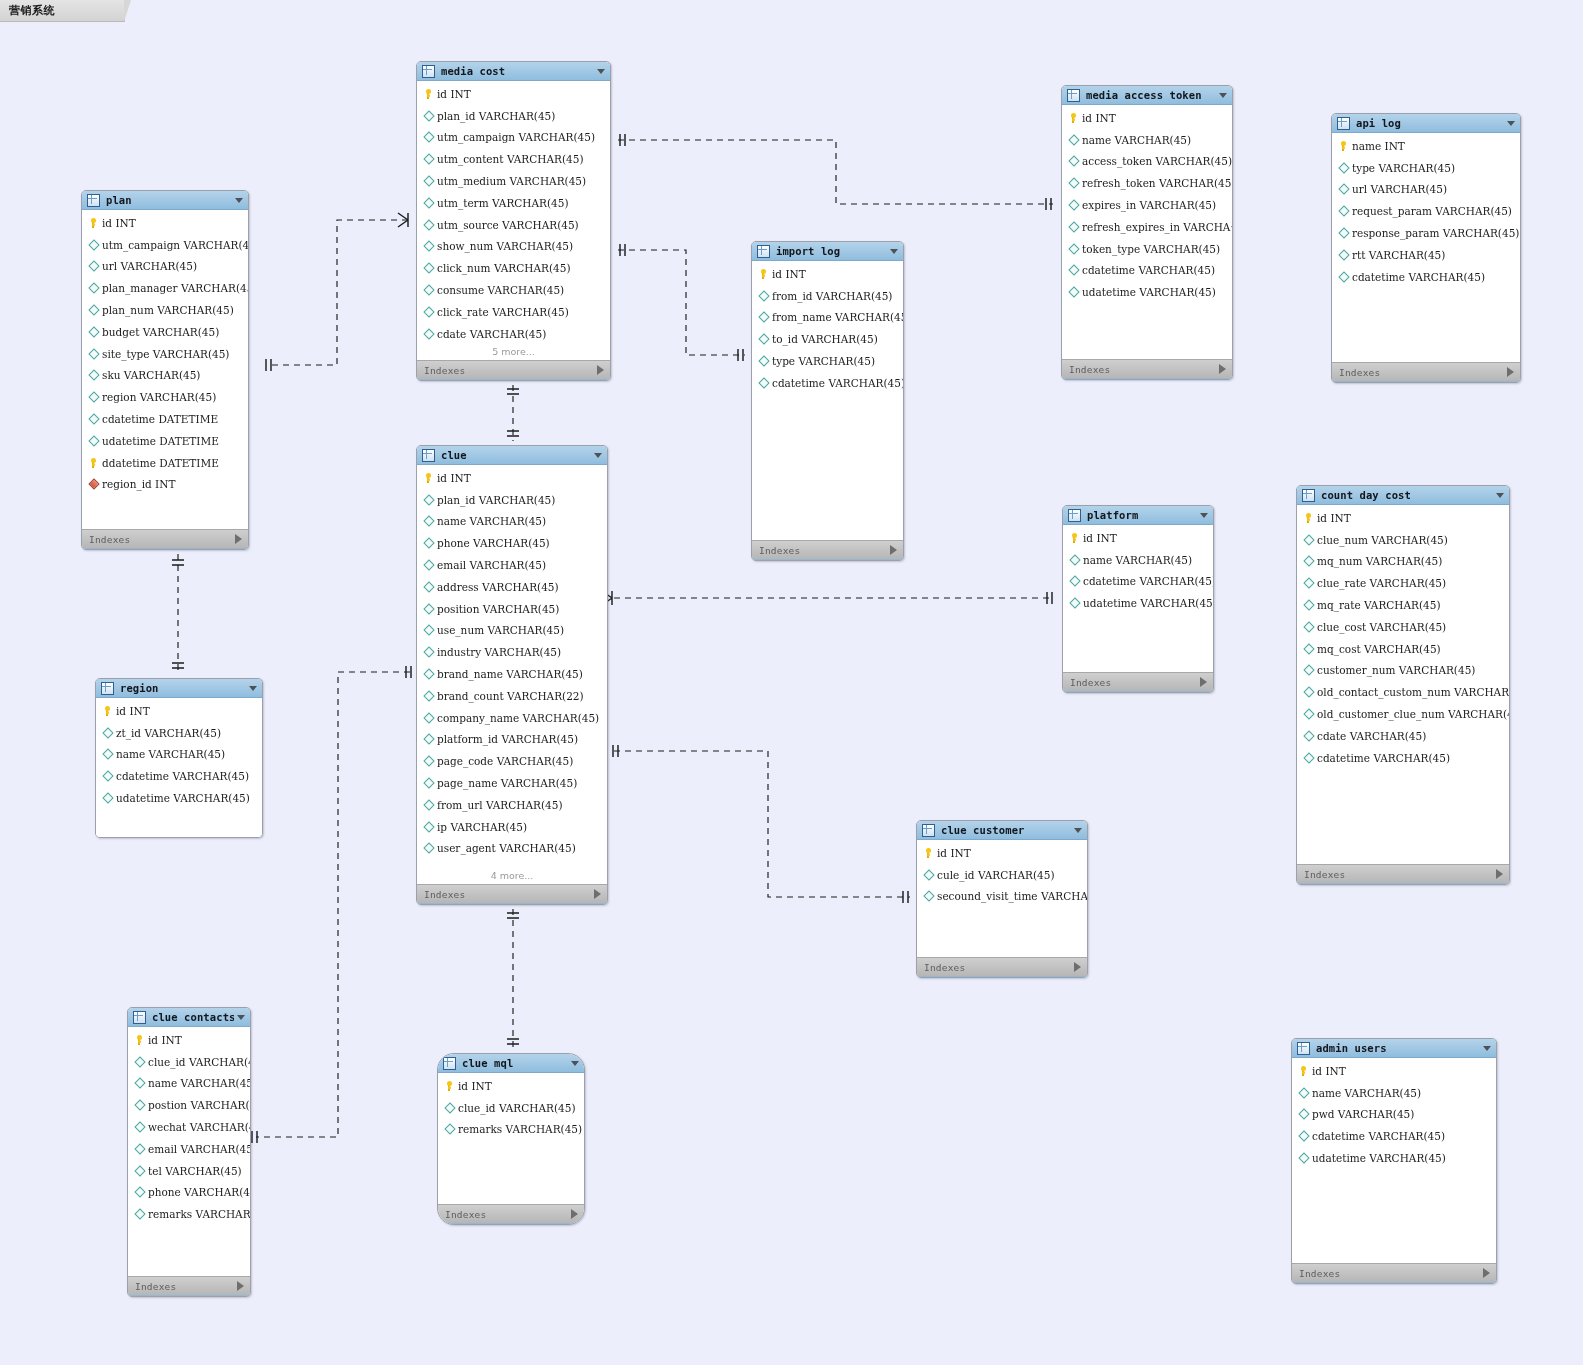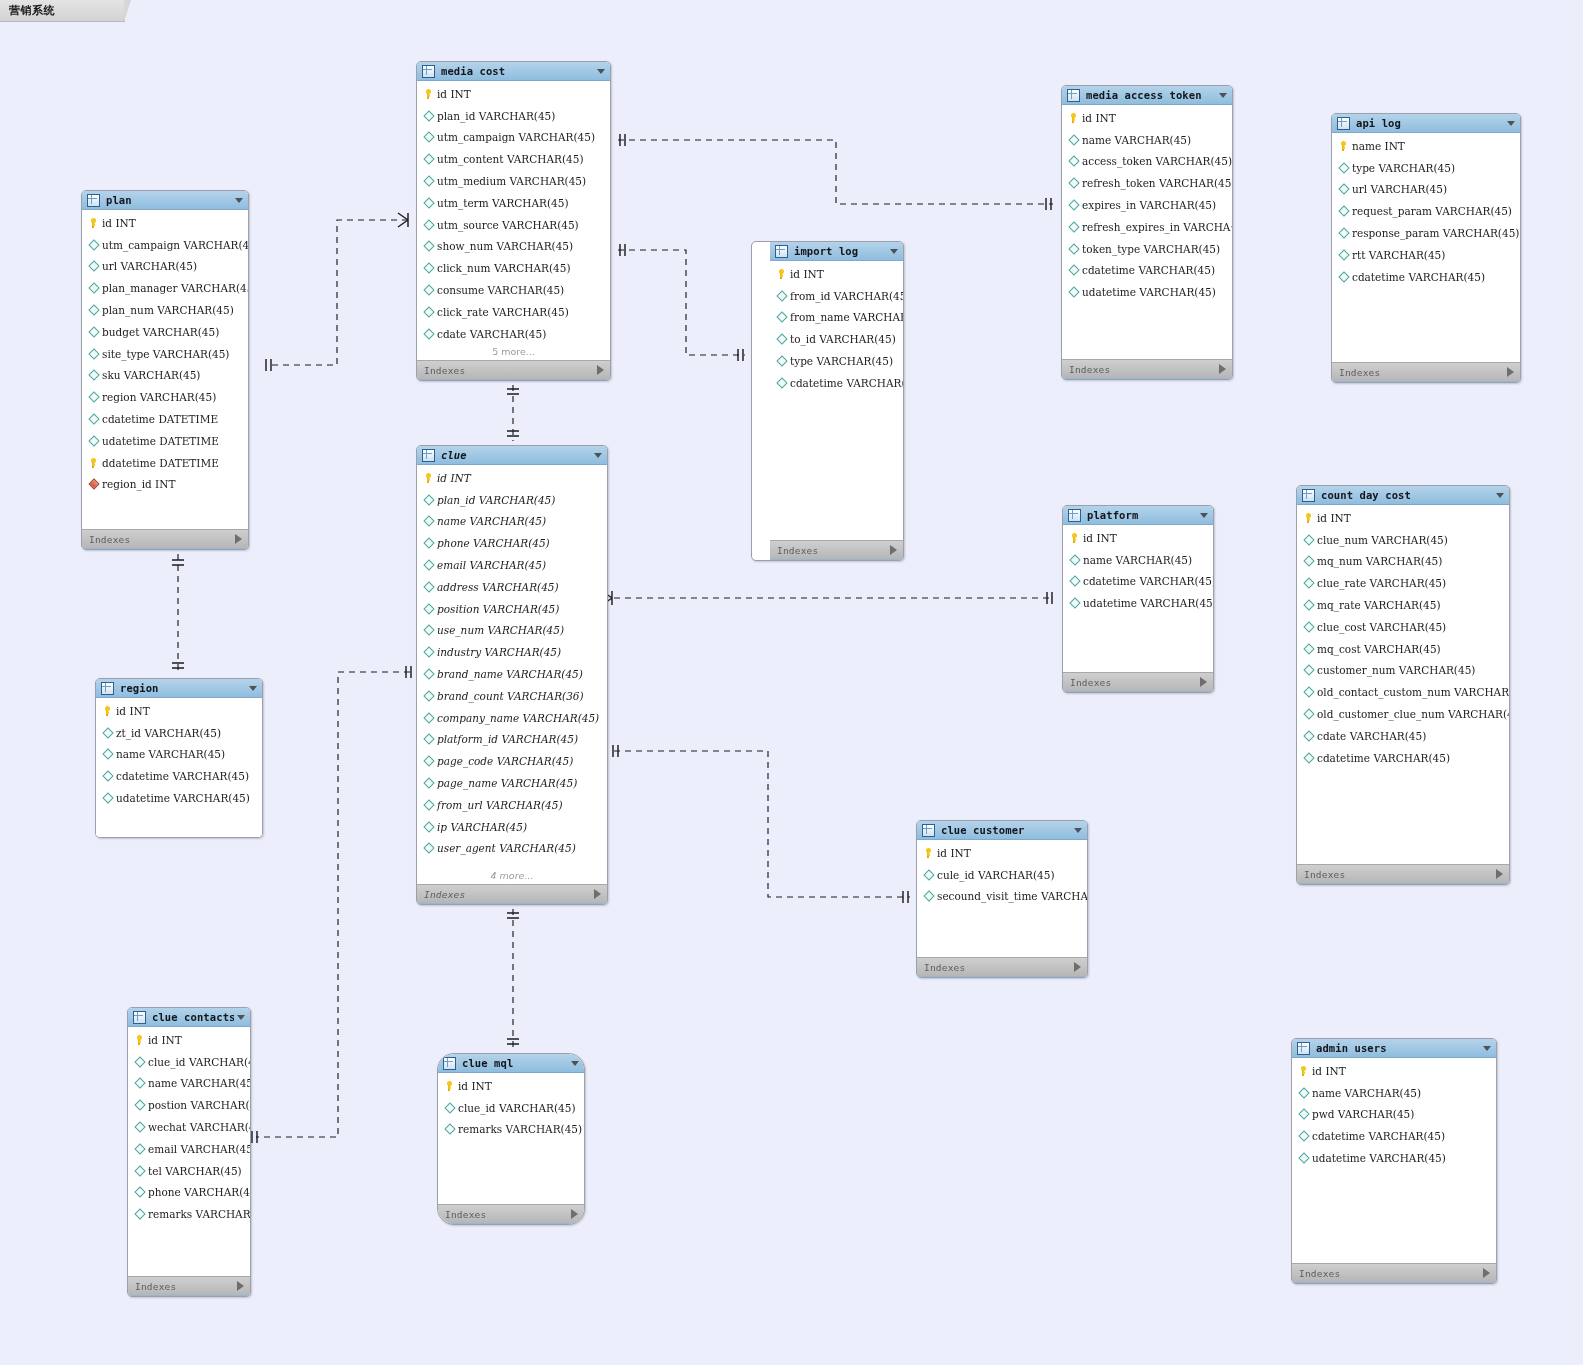--- a/index.html
+++ b/index.html
@@ -426,21 +426,21 @@
             <span class="cico plain"></span>
             <span class="ctext">cdatetime VARCHAR(45)</span>
           </div>
         </div>
         <div class="tbl-ft">
           <span class="ftxt">Indexes</span>
           <span class="farrow"></span>
         </div>
         <div class="tbl-shadowbar"></div>
       </div>
-      <div class="tbl" style="left: 751px; top: 214px; width: 153px; height: 320px; padding-left: 18px;">
+      <div class="tbl" style="left: 751px; top: 214px; width: 153px; height: 320px;">
         <div class="tbl-hd">
           <span class="tbl-ico"></span>
           <span class="tbl-name">import_log</span>
           <span class="tbl-caret"></span>
         </div>
         <div class="tbl-body" style="height: 277px; overflow: hidden;">
           <div class="col">
             <span class="cico pk"></span>
             <span class="ctext">id INT</span>
           </div>
@@ -464,21 +464,21 @@
             <span class="cico plain"></span>
             <span class="ctext">cdatetime VARCHAR(45)</span>
           </div>
         </div>
         <div class="tbl-ft">
           <span class="ftxt">Indexes</span>
           <span class="farrow"></span>
         </div>
         <div class="tbl-shadowbar"></div>
       </div>
-      <div class="tbl" style="left: 416px; top: 418px; width: 192px; height: 460px; font-style: italic;">
+      <div class="tbl" style="left: 416px; top: 418px; width: 192px; height: 460px;">
         <div class="tbl-hd">
           <span class="tbl-ico"></span>
           <span class="tbl-name">clue</span>
           <span class="tbl-caret"></span>
         </div>
         <div class="tbl-body" style="height: 402px; overflow: hidden;">
           <div class="col">
             <span class="cico pk"></span>
             <span class="ctext">id INT</span>
           </div>
@@ -513,21 +513,21 @@
           <div class="col">
             <span class="cico plain"></span>
             <span class="ctext">industry VARCHAR(45)</span>
           </div>
           <div class="col">
             <span class="cico plain"></span>
             <span class="ctext">brand_name VARCHAR(45)</span>
           </div>
           <div class="col">
             <span class="cico plain"></span>
-            <span class="ctext">brand_count VARCHAR(36)</span>
+            <span class="ctext">brand_count VARCHAR(22)</span>
           </div>
           <div class="col">
             <span class="cico plain"></span>
             <span class="ctext">company_name VARCHAR(45)</span>
           </div>
           <div class="col">
             <span class="cico plain"></span>
             <span class="ctext">platform_id VARCHAR(45)</span>
           </div>
           <div class="col">

